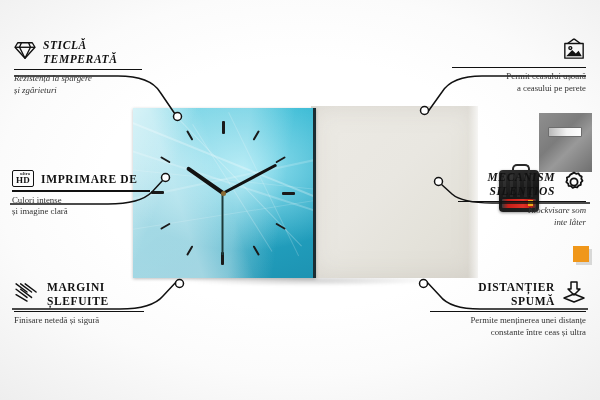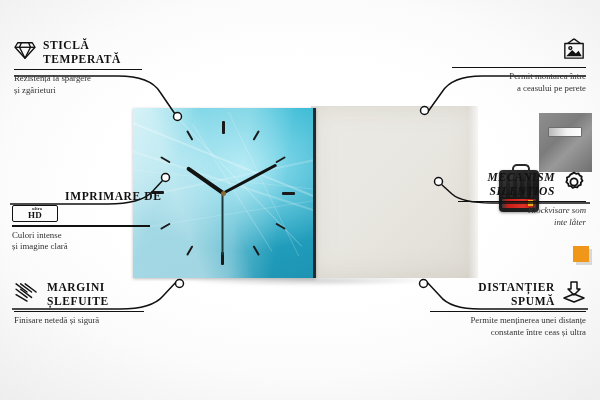--- a/index.html
+++ b/index.html
@@ -73,21 +73,21 @@
   .co-head{display:flex;align-items:center;gap:7px;}
   .co-title{font-weight:700;font-size:11.5px;letter-spacing:.6px;color:#111;line-height:1.22;text-transform:uppercase;}
   .co-rule{height:1.4px;background:#111;margin:3px 0 3px;}
   .co-sub{font-size:8.8px;color:#333;line-height:1.32;}
   .ico{flex:0 0 auto;color:#111;display:block;}
   .left .co-head{justify-content:flex-start;}
   .left .co-title,.left .co-sub{text-align:left;}
   .right .co-head{justify-content:flex-end;}
   .right .co-title,.right .co-sub{text-align:right;}
 
-  .hdbox{border:1.6px solid #111;border-radius:2px;padding:1px 15px;line-height:1;text-align:right;margin-top:35px;}
+  .hdbox{border:1.6px solid #111;border-radius:2px;padding:1px 3px;line-height:1;text-align:right;}
   .hdbox .u{font-size:4.2px;letter-spacing:.2px;display:block;font-weight:700;}
   .hdbox .h{font-size:9px;font-weight:700;letter-spacing:.3px;display:block;}
 
   .lines{position:absolute;inset:0;pointer-events:none;}
 </style>
 </head>
 <body>
 
 <div class="stage">
 
@@ -174,21 +174,21 @@
     <g fill="#ffffff" stroke="#111" stroke-width="1.5">
       <circle cx="177.5" cy="116.5" r="4"></circle>
       <circle cx="165.5" cy="177.5" r="4"></circle>
       <circle cx="179.5" cy="283.5" r="4"></circle>
       <circle cx="424.5" cy="110.5" r="4"></circle>
       <circle cx="438.5" cy="181.5" r="4"></circle>
       <circle cx="423.5" cy="283.5" r="4"></circle>
     </g>
   </svg>
 
-  <div class="callout left" style="left:14px;top:38px;width:140px;">
+  <div class="callout left" style="left:14px;top:38px;width:140px;font-style:italic;">
     <div class="co-head">
       <span class="ico">
         <svg width="22" height="20" viewBox="0 0 24 22" fill="none" stroke="#111" stroke-width="1.5" stroke-linejoin="round">
           <path d="M4 3 L20 3 L23 8 L12 20 L1 8 Z"></path>
             <path d="M1 8 L23 8"></path>
             <path d="M8 3 L6 8 L12 20 L18 8 L16 3"></path>
         </svg>
       </span>
       <span class="co-title">
         <span>STICLĂ</span><br><span>TEMPERATĂ</span>
@@ -245,21 +245,21 @@
           <path d="M13 1 L6 6"></path>
             <path d="M13 1 L20 6"></path>
           <rect x="3" y="6" width="20" height="16"></rect>
           <circle cx="9" cy="11" r="1.6"></circle>
           <path d="M4.5 20 L11 13 L15 17 L18 14 L21.5 20 Z" fill="#111" stroke="none"></path>
         </svg>
       </span>
     </div>
     <div class="co-rule" style="width:134px;margin-left:12px"></div>
     <div class="co-sub">
-      <span>Permit montarea între</span><br><span>a ceasului pe perete</span>
+      <span>Permit ceasului ușoară</span><br><span>a ceasului pe perete</span>
     </div>
   </div>
 
   <div class="callout right" style="left:446px;top:170px;width:140px;font-style:italic;">
     <div class="co-head">
       <span class="co-title">
         <span>MECANISM</span><br><span>SILENȚIOS</span>
       </span>
       <span class="ico">
         <svg width="24" height="24" viewBox="0 0 24 24" fill="none" stroke="#111" stroke-width="1.8" stroke-linejoin="round">

